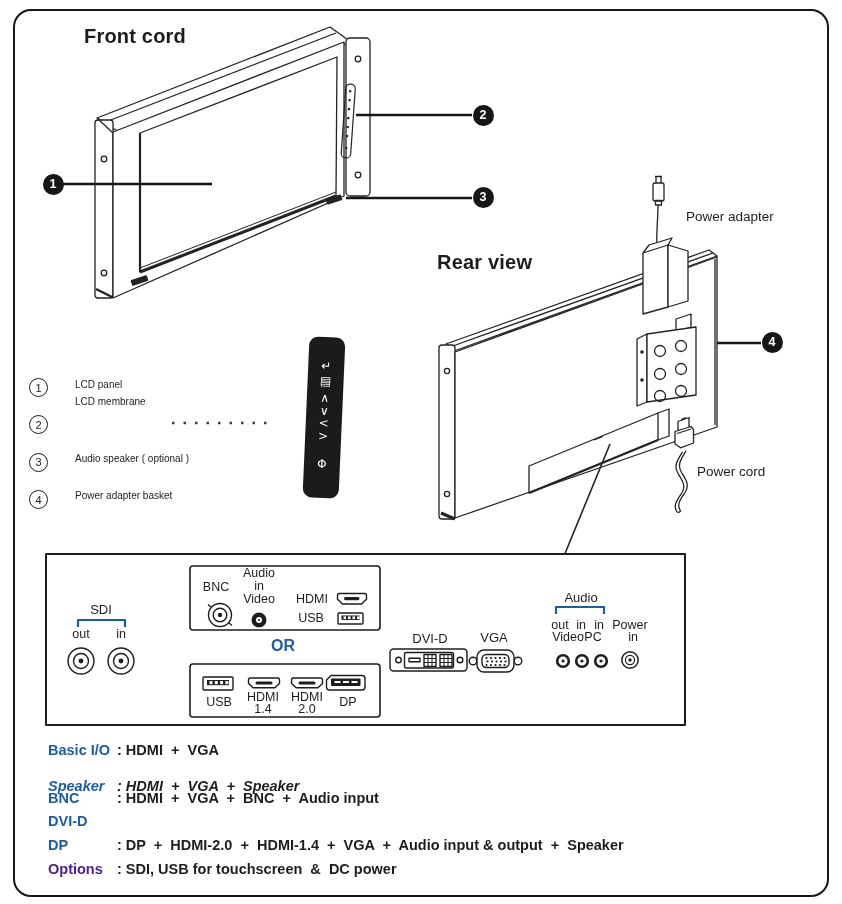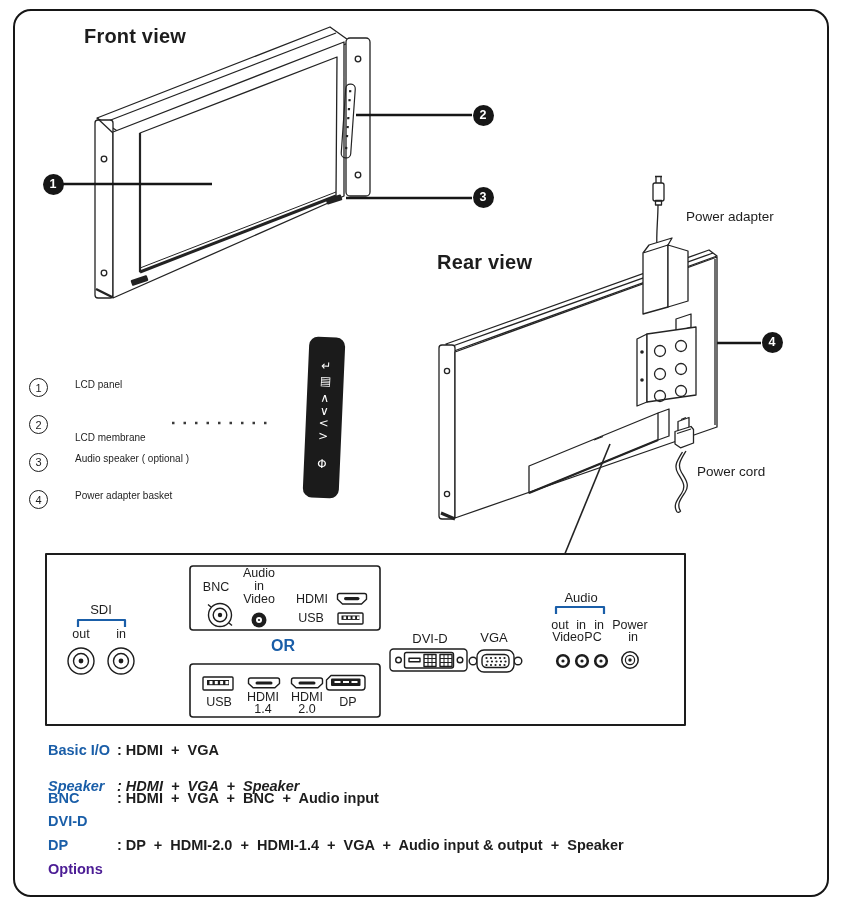--- a/index.html
+++ b/index.html
@@ -246,34 +246,34 @@
         <circle cx="601" cy="661" r="1.6" fill="#1d1d1d" stroke="none"></circle>
       </g>
       <g>
         <circle cx="630" cy="660" r="8.2" stroke-width="1.5"></circle>
         <circle cx="630" cy="660" r="4.6" stroke-width="1.2"></circle>
         <circle cx="630" cy="660" r="1.7" fill="#1d1d1d" stroke="none"></circle>
       </g>
     </g>
   </svg>
 
-  <div class="t title" style="left:84px;top:25px;">Front view</div>
+  <div class="t title" style="left:84px;top:25px;">Front cord</div>
   <div class="t title" style="left:437px;top:251px;">Rear view</div>
   <div class="t cap" style="left:686px;top:209px;">Power adapter</div>
   <div class="t cap" style="left:697px;top:464px;">Power cord</div>
 
   <div class="badge" style="left:42.5px;top:173.5px;">1</div>
   <div class="badge" style="left:472.5px;top:104.5px;">2</div>
   <div class="badge" style="left:472.5px;top:186.5px;">3</div>
   <div class="badge" style="left:761.5px;top:331.5px;">4</div>
 
   <div class="lgc" style="left:29px;top:378px;">1</div>
   <div class="lgl" style="left:75px;top:379px;">LCD panel</div>
   <div class="lgc" style="left:29px;top:415.3px;">2</div>
-  <div class="lgl" style="left:75px;top:432px;">LCD membrane</div>
+  <div class="lgl" style="left:75px;top:396px;">LCD membrane</div>
   <div class="lgc" style="left:29px;top:452.6px;">3</div>
   <div class="lgl" style="left:75px;top:453px;">Audio speaker ( optional )</div>
   <div class="lgc" style="left:29px;top:490px;">4</div>
   <div class="lgl" style="left:75px;top:490px;text-align:center;">Power adapter basket</div>
 
   <div class="strip">
     <span class="key" style="top:23px;">↵</span>
     <span class="key" style="top:38px;">▤</span>
     <span class="key" style="top:55px;">∧</span>
     <span class="key" style="top:68px;">∨</span>
@@ -328,14 +328,15 @@
   </div>
   <div class="io-row" style="top:809px;">
     <span class="io-label" style="color:#1a5ea8;">DVI-D</span>
   </div>
   <div class="io-row" style="top:833px;">
     <span class="io-label" style="color:#1a5ea8;">DP</span>
     <span class="io-value">: DP  +  HDMI-2.0  +  HDMI-1.4  +  VGA  +  Audio input &amp; output  +  Speaker</span>
   </div>
   <div class="io-row" style="top:857px;">
     <span class="io-label" style="color:#4c1d95;">Options</span>
+    <span class="io-value">: SDI, USB for touchscreen  &amp;  DC power</span>
   </div>
 </div>
 
 </body></html>

